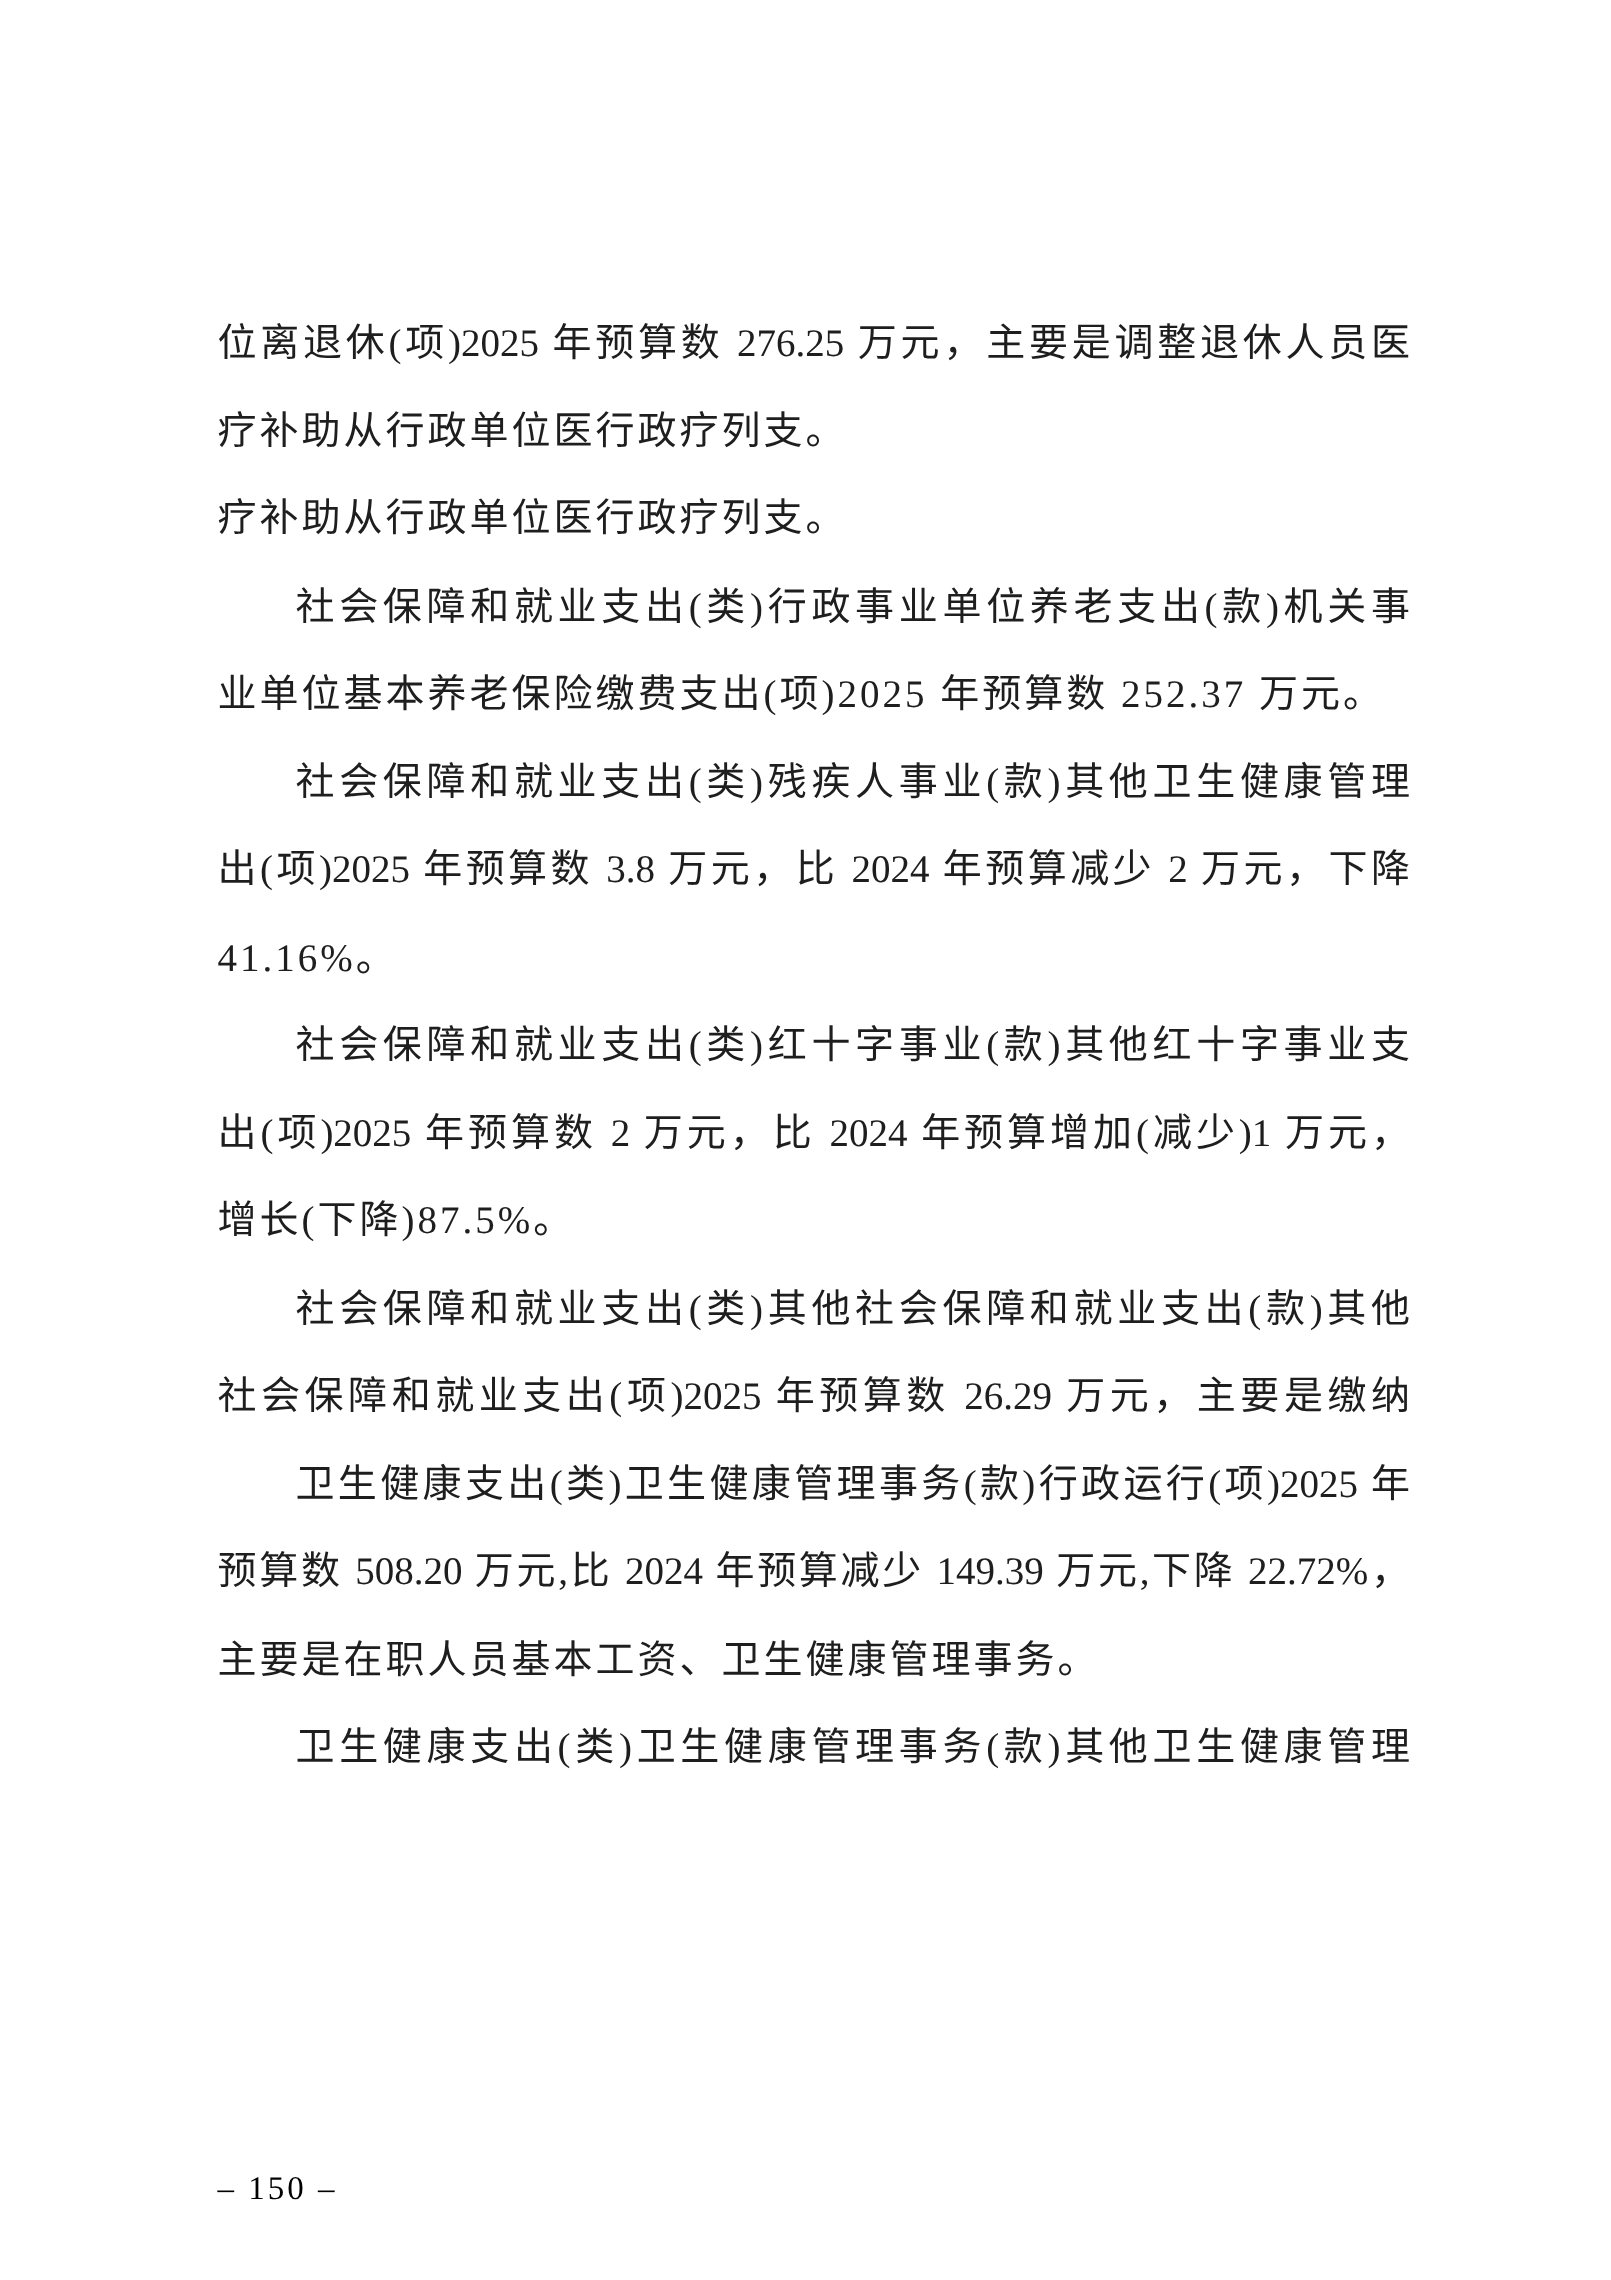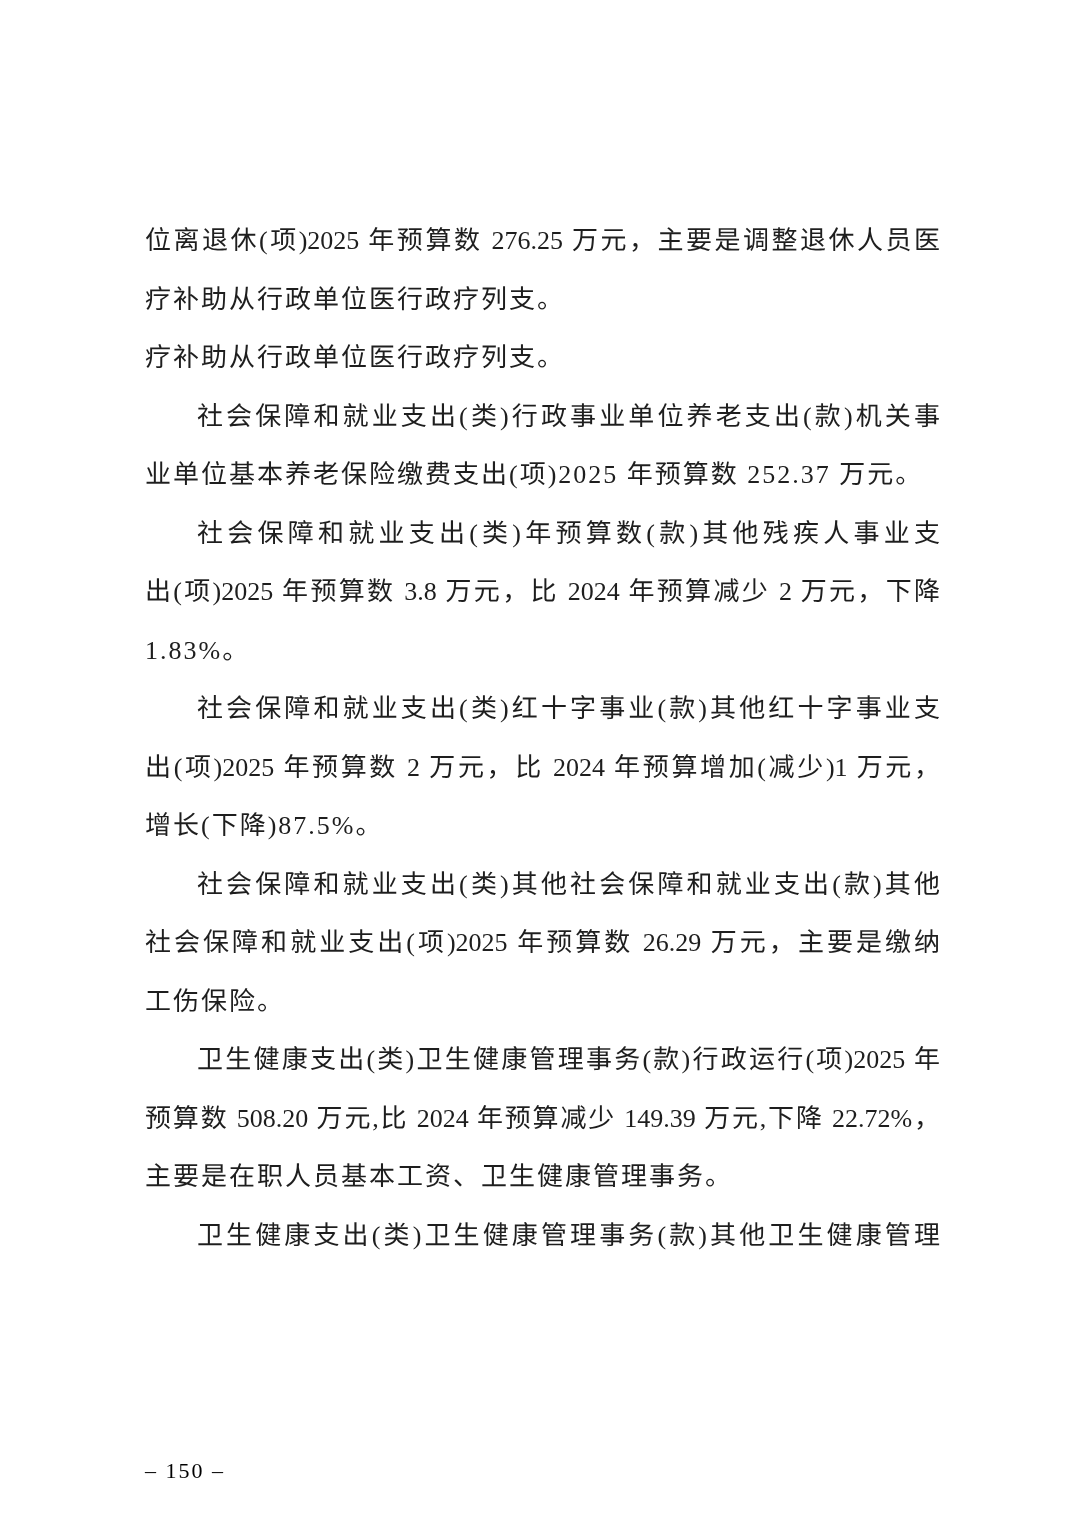--- a/index.html
+++ b/index.html
@@ -6,21 +6,21 @@
   html, body { background: #ffffff; }
   body {
     width: 1074px;
     height: 1520px;
     position: relative;
     overflow: hidden;
     font-family: "Liberation Serif", "DejaVu Serif", serif;
   }
   .page {
     position: absolute;
-    left: 0; top: 16px;
+    left: 0; top: 4px;
     width: 1074px;
     height: 1504px;
     background: #ffffff;
   }
   .content {
     position: absolute;
     left: 145px;
     top: 196px;
     width: 795px;
   }
@@ -69,35 +69,34 @@
     <div class="para">
       <div class="line e">疗补助从行政单位医行政疗列支。</div>
     </div>
 
     <div class="para">
       <div class="line j i">社会保障和就业支出(类)行政事业单位养老支出(款)机关事</div>
       <div class="line e">业单位基本养老保险缴费支出(项)2025 年预算数 252.37 万元。</div>
     </div>
 
     <div class="para">
-      <div class="line j i">社会保障和就业支出(类)年预算数(款)其他残疾人事业支</div>
+      <div class="line j i">社会保障和就业支出(类)残疾人事业(款)其他卫生健康管理</div>
       <div class="line j">出(项)2025 年预算数 3.8 万元，比 2024 年预算减少 2 万元，下降</div>
-      <div class="line e">1.83%。</div>
+      <div class="line e">41.16%。</div>
     </div>
 
     <div class="para">
       <div class="line j i">社会保障和就业支出(类)红十字事业(款)其他红十字事业支</div>
       <div class="line j">出(项)2025 年预算数 2 万元，比 2024 年预算增加(减少)1 万元，</div>
       <div class="line e">增长(下降)87.5%。</div>
     </div>
 
     <div class="para">
       <div class="line j i">社会保障和就业支出(类)其他社会保障和就业支出(款)其他</div>
       <div class="line j">社会保障和就业支出(项)2025 年预算数 26.29 万元，主要是缴纳</div>
-      <div class="line e">工伤保险。</div>
     </div>
 
     <div class="para">
       <div class="line j i">卫生健康支出(类)卫生健康管理事务(款)行政运行(项)2025 年</div>
       <div class="line j">预算数 508.20 万元,比 2024 年预算减少 149.39 万元,下降 22.72%，</div>
       <div class="line e">主要是在职人员基本工资、卫生健康管理事务。</div>
     </div>
 
     <div class="para">
       <div class="line j i">卫生健康支出(类)卫生健康管理事务(款)其他卫生健康管理</div>

